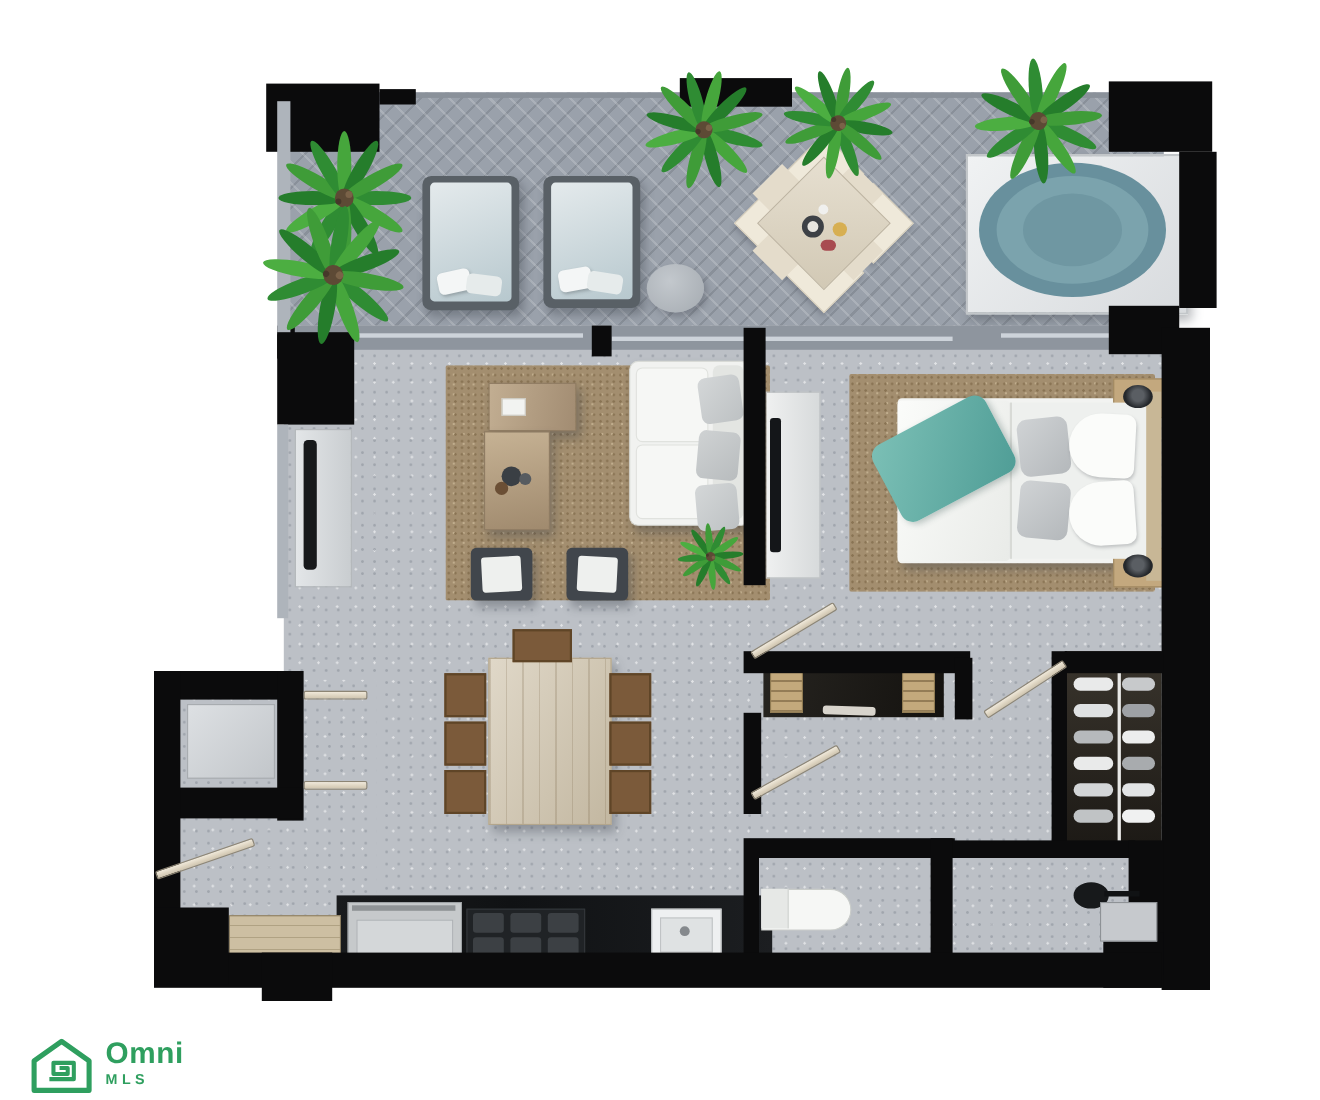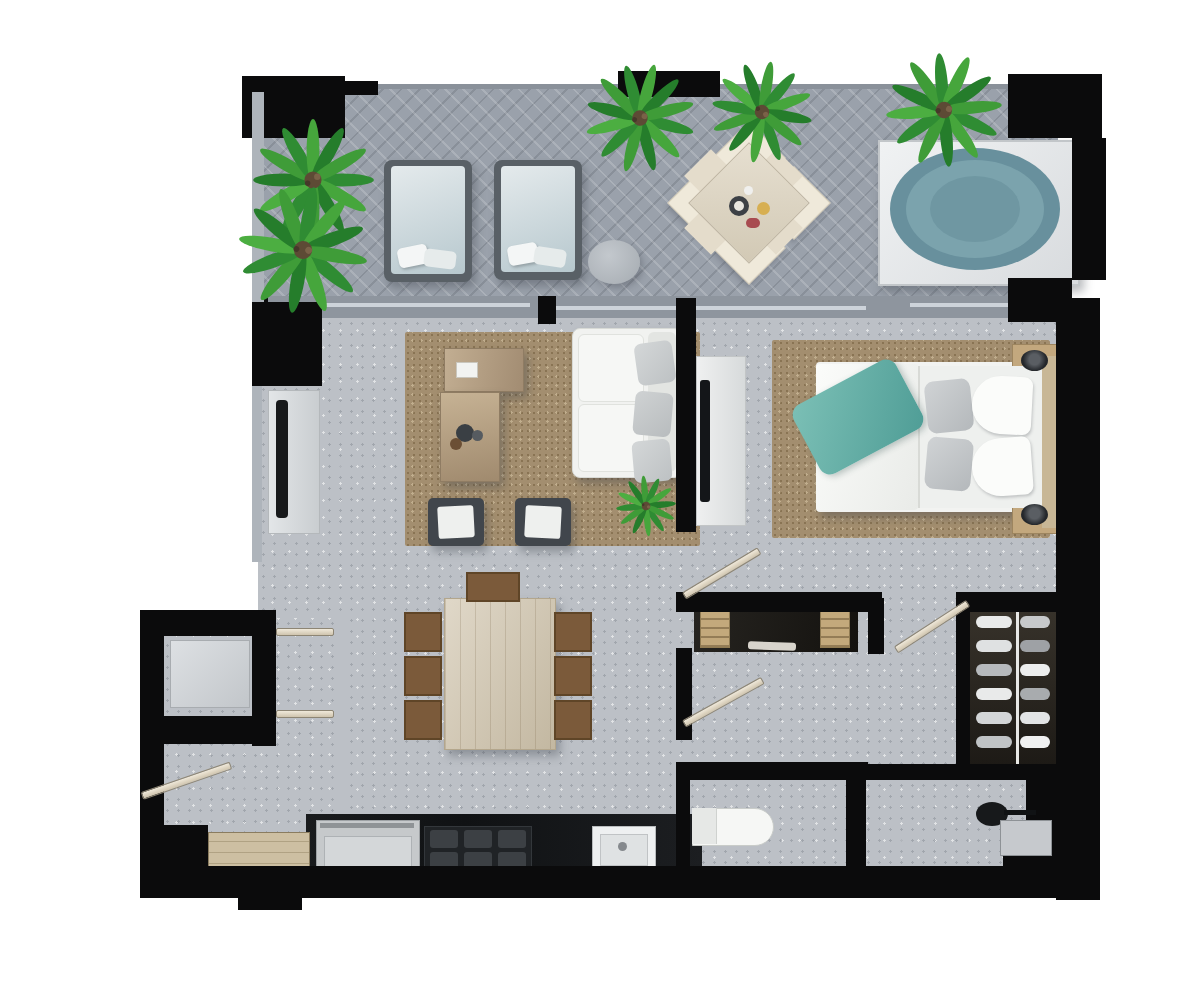--- a/index.html
+++ b/index.html
@@ -242,14 +242,24 @@
   <svg class="palm" style="left:710px;top:60px;width:104px;height:104px" viewBox="-58 -58 116 116">
       <use href="#palm" transform="rotate(70)"></use>
     </svg>
   <svg class="palm" style="left:885px;top:51px;width:118px;height:118px" viewBox="-58 -58 116 116">
       <use href="#palm" transform="rotate(25)"></use>
     </svg>
   <svg class="palm" style="left:615px;top:475px;width:62px;height:62px" viewBox="-58 -58 116 116">
       <use href="#palm" transform="rotate(55)"></use>
     </svg>
 
+  <div class="logo">
+    <svg width="56" height="50" viewBox="0 0 60 54">
+      <path d="M30 3 L57 22 L57 51 L3 51 L3 22 Z" fill="none" stroke="#2f9f5f" stroke-width="5" stroke-linejoin="round"></path>
+      <path d="M18 40 L42 40 L42 24 L22 24 L22 35 L36 35 L36 29 L28 29" fill="none" stroke="#2f9f5f" stroke-width="4" stroke-linejoin="round"></path>
+    </svg>
+    <div class="logo-text">
+      <span class="logo-name">Omni</span>
+      <span class="logo-sub">MLS</span>
+    </div>
+  </div>
 
 </div>
 
 </body></html>

